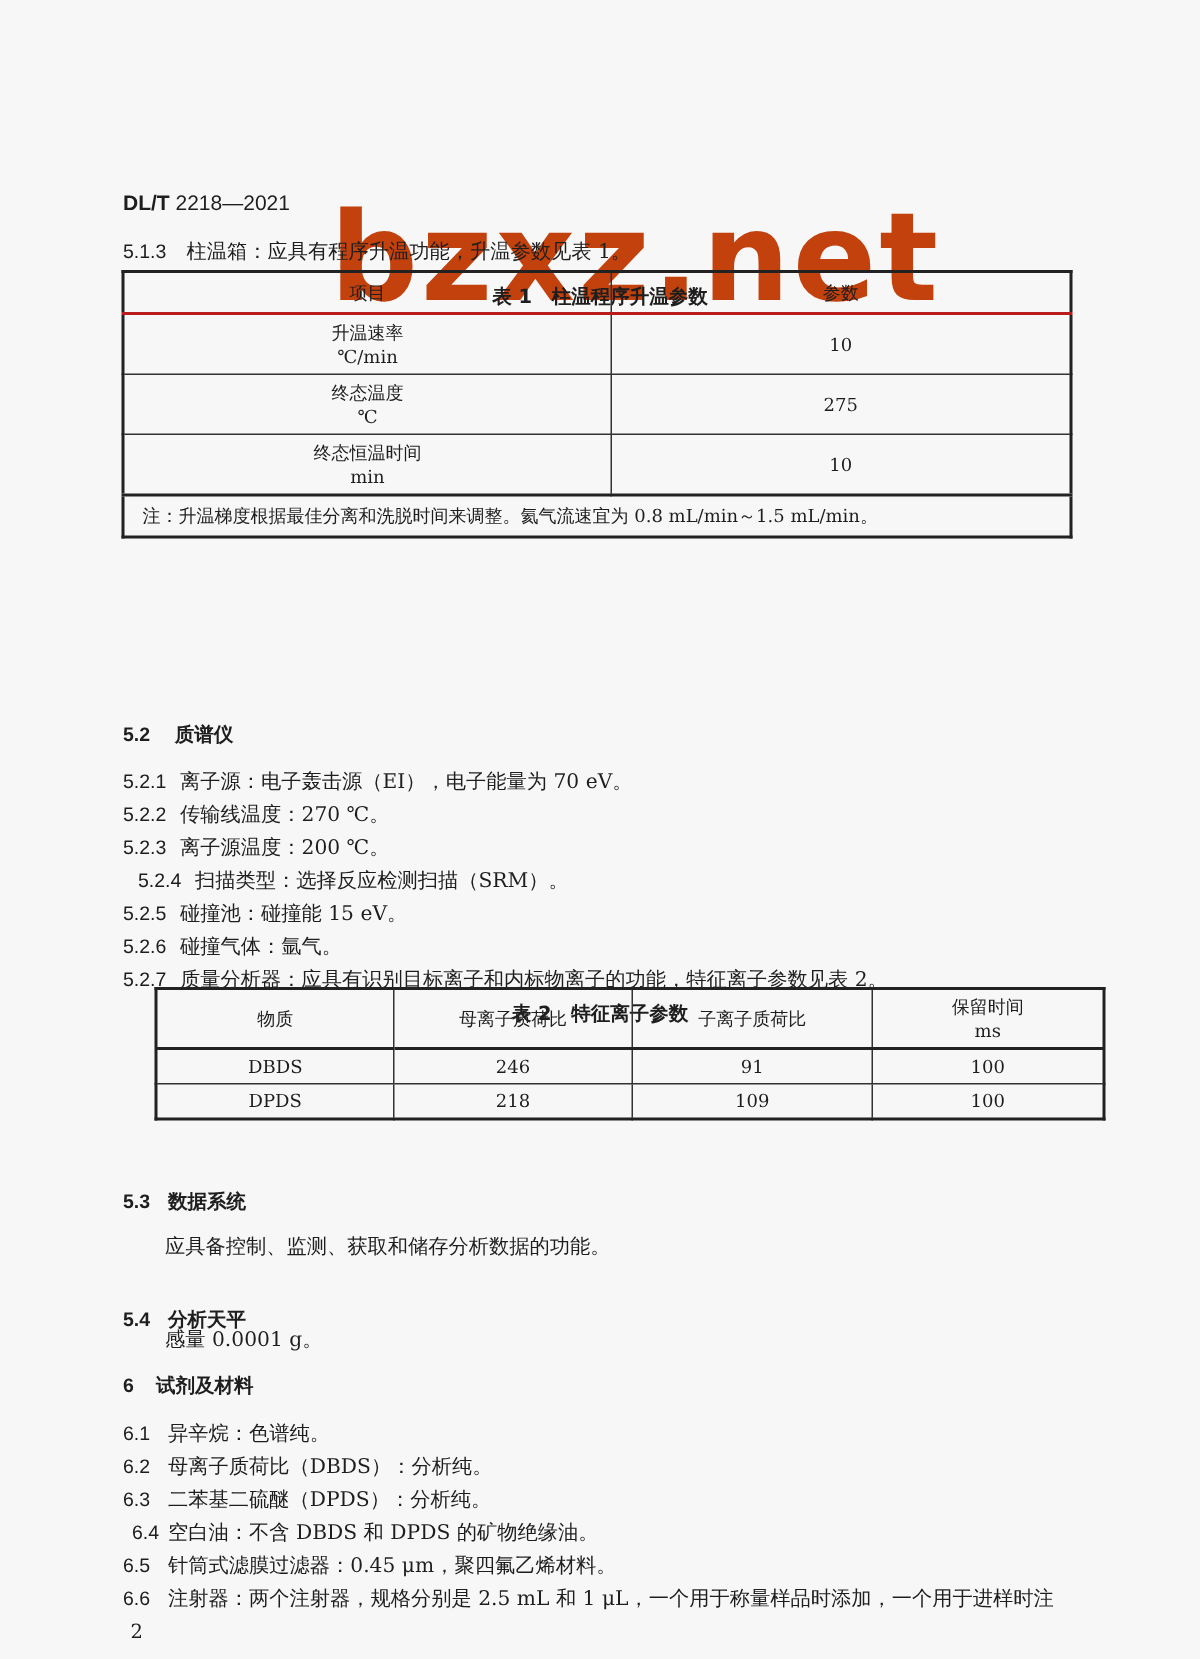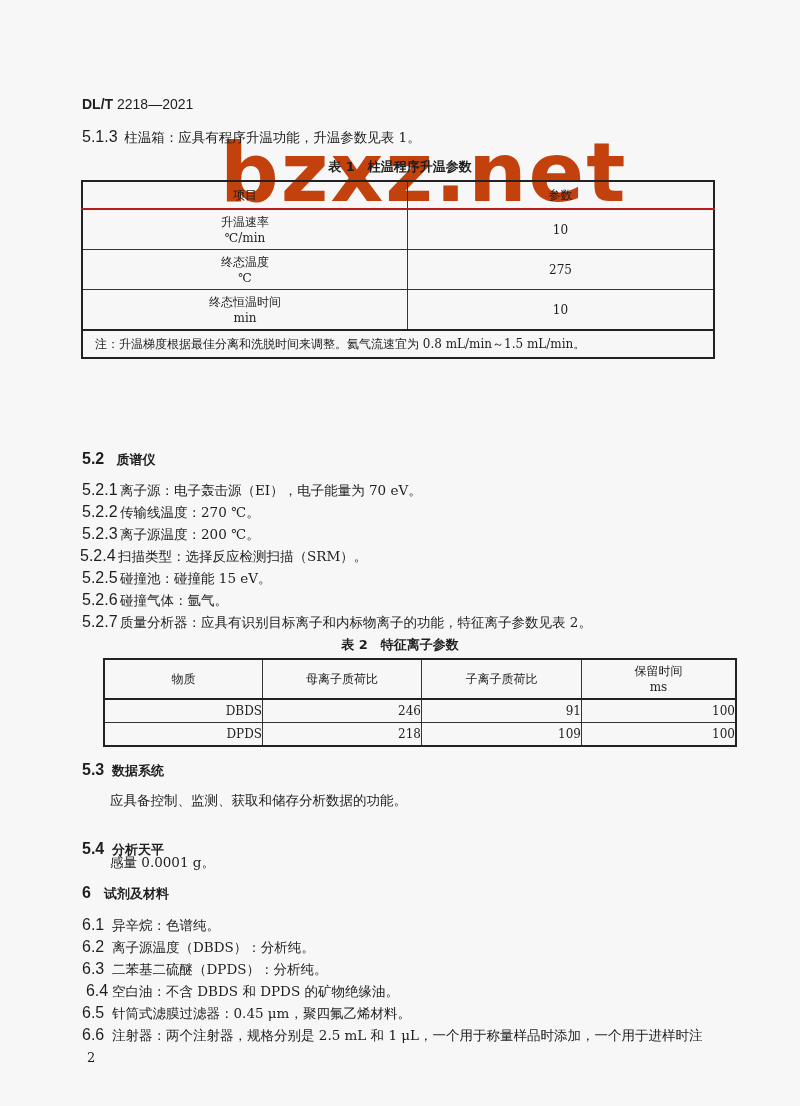--- a/index.html
+++ b/index.html
@@ -7,39 +7,39 @@
     width: 800px; height: 1106px; position: relative; overflow: hidden;
     background: #f7f7f7; color: #1e1e1e;
     font-family: "DejaVu Serif", "Liberation Serif", serif;
   }
   .watermark {
     position: absolute; left: 200px; top: 132px;
     font-family: "DejaVu Sans", "Liberation Sans", sans-serif;
     font-weight: bold; font-size: 82px; letter-spacing: 2px;
     color: #c2410c; line-height: 1; z-index: 0; user-select: none; margin-left: 20px;
   }
-  .abs { position: absolute; z-index: 1; }
+  .abs { position: absolute; z-index: 1; margin-top: 31px; }
   .doc-id { left: 82px; top: 96px; font-family: "Liberation Sans", sans-serif; font-size: 14px; font-weight: bold; }
   .doc-id .yr { font-weight: normal; }
   .line { font-size: 13.5px; line-height: 22px; white-space: nowrap; }
-  .num { display: inline-block; width: 38px; font-family: "Liberation Sans", sans-serif; font-size: 16px; }
+  .num { display: inline-block; width: 38px; font-family: "Liberation Sans", sans-serif; font-size: 13px; }
   .num.short { width: 30px; }
   .num.s6 { width: 22px; }
   .heading { font-family: "DejaVu Sans", sans-serif; font-weight: bold; font-size: 13px; }
   .caption { font-family: "DejaVu Sans", sans-serif; font-weight: bold; font-size: 13px; text-align: center; width: 800px; left: 0; }
   table { border-collapse: collapse; position: absolute; z-index: 1; background: transparent; }
   td, th { border: 1px solid #333; text-align: center; font-weight: normal; font-size: 12px; line-height: 16px; padding: 0; }
   table.t1 { left: 81px; top: 180px; width: 634px; border: 2px solid #222; }
   table.t1 th { height: 26px; border-bottom: 2px solid #b91c1c; }
   table.t1 td { height: 39px; }
   table.t1 td.col1 { width: 324px; }
   table.t1 td.note { text-align: left; padding-left: 12px; height: 26px; border-top: 2px solid #222; margin-left: 45px; }
   table.t2 { left: 81px; top: 658px; width: 634px; border: 2px solid #222; margin-left: 22px; }
   table.t2 th { height: 38px; border-bottom: 2px solid #222; }
-  table.t2 td { height: 22px; text-align: right; }
+  table.t2 td { height: 22px; }
   .page-num { left: 87px; top: 1050px; font-size: 13px; }
 </style>
 </head>
 <body>
 
 <div class="watermark">bzxz.net</div>
 
 <div class="abs doc-id">
   <span>DL/T</span>
   <span class="yr">2218—2021</span>
@@ -77,21 +77,21 @@
   </table>
 
 <div class="abs line heading" style="left:82px; top:448px;">
   <span class="num short">5.2</span>
   <span>质谱仪</span>
 </div>
 
 <div class="abs line" style="left:82px; top:479px;"><span class="num">5.2.1</span><span>离子源：电子轰击源（EI），电子能量为 70 eV。</span></div>
 <div class="abs line" style="left:82px; top:501px;"><span class="num">5.2.2</span><span>传输线温度：270 ℃。</span></div>
 <div class="abs line" style="left:82px; top:523px;"><span class="num">5.2.3</span><span>离子源温度：200 ℃。</span></div>
-<div class="abs line" style="left:80px; top:545px;"><span class="num">5.2.4</span><span>扫描类型：选择反应检测扫描（SRM）。</span></div>
+<div class="abs line" style="left:92px; top:545px;"><span class="num">5.2.4</span><span>扫描类型：选择反应检测扫描（SRM）。</span></div>
 <div class="abs line" style="left:82px; top:567px;"><span class="num">5.2.5</span><span>碰撞池：碰撞能 15 eV。</span></div>
 <div class="abs line" style="left:82px; top:589px;"><span class="num">5.2.6</span><span>碰撞气体：氩气。</span></div>
 <div class="abs line" style="left:82px; top:611px;"><span class="num">5.2.7</span><span>质量分析器：应具有识别目标离子和内标物离子的功能，特征离子参数见表 2。</span></div>
 
 <div class="abs caption" style="top:636px;">表 2　特征离子参数</div>
 
 <table class="t2">
   <tbody>
       <tr>
     <th style="width:157px;">物质</th>
@@ -122,19 +122,19 @@
 <div class="abs line heading" style="left:82px; top:838px;">
   <span class="num short">5.4</span><span>分析天平</span>
 </div>
 <div class="abs line" style="left:110px; top:851px;">感量 0.0001 g。</div>
 
 <div class="abs line heading" style="left:82px; top:882px;">
   <span class="num s6">6</span><span>试剂及材料</span>
 </div>
 
 <div class="abs line" style="left:82px; top:914px;"><span class="num short">6.1</span><span>异辛烷：色谱纯。</span></div>
-<div class="abs line" style="left:82px; top:936px;"><span class="num short">6.2</span><span>离子源温度（DBDS）：分析纯。</span></div>
+<div class="abs line" style="left:82px; top:936px;"><span class="num short">6.2</span><span>母离子质荷比（DBDS）：分析纯。</span></div>
 <div class="abs line" style="left:82px; top:958px;"><span class="num short">6.3</span><span>二苯基二硫醚（DPDS）：分析纯。</span></div>
 <div class="abs line" style="left:82px; top:980px;text-align:center;"><span class="num short">6.4</span><span>空白油：不含 DBDS 和 DPDS 的矿物绝缘油。</span></div>
 <div class="abs line" style="left:82px; top:1002px;"><span class="num short">6.5</span><span>针筒式滤膜过滤器：0.45 μm，聚四氟乙烯材料。</span></div>
 <div class="abs line" style="left:82px; top:1024px;"><span class="num short">6.6</span><span>注射器：两个注射器，规格分别是 2.5 mL 和 1 μL，一个用于称量样品时添加，一个用于进样时注</span></div>
 
 <div class="abs page-num">2</div>
 
 </body></html>

